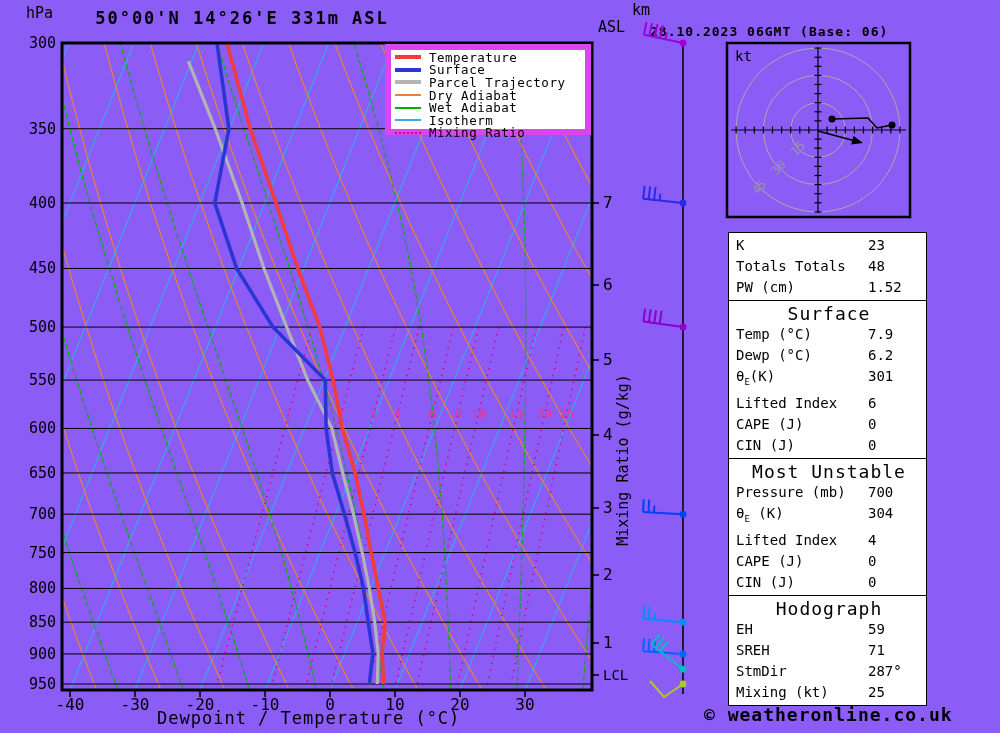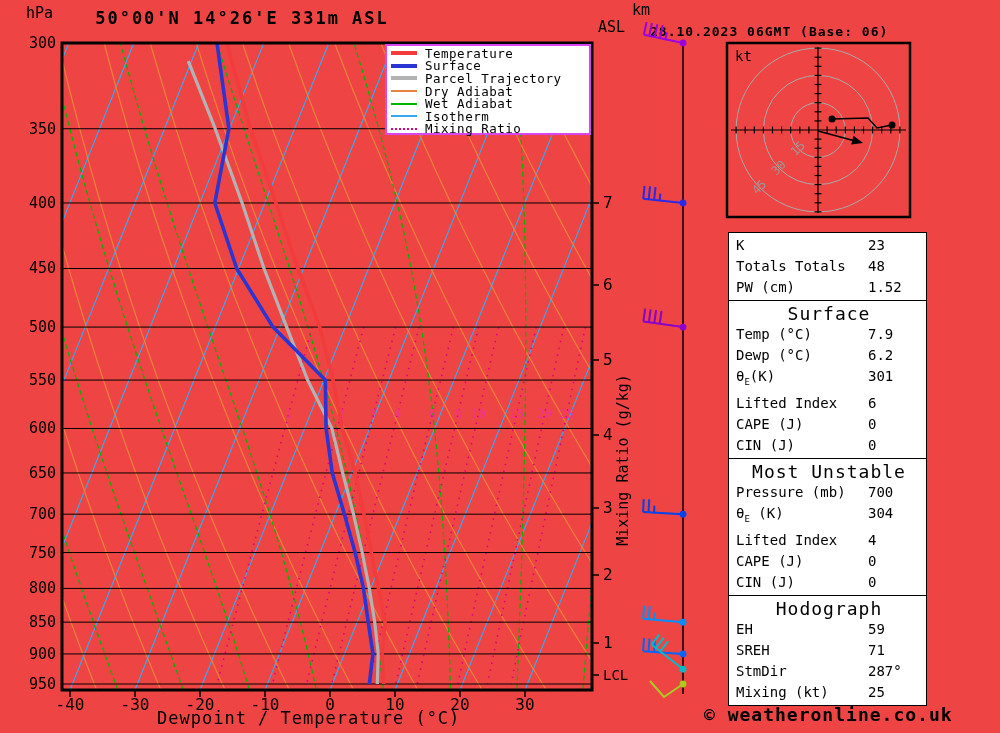--- a/index.html
+++ b/index.html
@@ -1,28 +1,28 @@
 <!DOCTYPE html>
 <html><head>
 <meta charset="utf-8">
 <style>
   html,body{margin:0;padding:0;background:#fff;}
-  .canvas{position:relative;width:1000px;height:733px;background:#ef4444;
+  .canvas{position:relative;width:1000px;height:733px;background:#8b5cf6;
     font-family:"DejaVu Sans Mono",monospace;color:#000;overflow:hidden;}
   .abs{position:absolute;}
   .hpa{left:26px;top:4px;font-size:15px;}
   .title{left:62px;top:8px;width:360px;text-align:center;font-size:17px;font-weight:bold;letter-spacing:2px;white-space:nowrap;}
   .kmasl{left:598px;top:2px;font-size:15px;line-height:17px;}
   .kmasl .km{padding-left:6px;margin-left:28px;}
   .date{left:650px;top:24px;width:345px;font-size:13px;font-weight:bold;letter-spacing:1px;white-space:nowrap;}
   .xlabel{left:157px;top:708px;width:340px;text-align:left;font-size:17px;letter-spacing:1px;white-space:nowrap;}
   .ylabel-right{left:512px;top:452px;width:220px;height:16px;text-align:center;font-size:15px;
     transform:rotate(-90deg);white-space:nowrap;}
   .copyright{left:704px;top:704px;font-size:18px;font-weight:bold;letter-spacing:1px;white-space:nowrap;}
-  .legend{left:385px;top:44px;width:206px;height:91px;border:2px solid #d946ef;background:#fff;
+  .legend{left:385px;top:44px;width:206px;height:91px;border:6px solid #d946ef;background:#fff;
     box-sizing:border-box;padding:1px 0 0 4px;z-index:5;}
   .legend-item{display:flex;align-items:center;height:12.6px;}
   .legend-swatch{width:26px;flex:0 0 26px;margin-right:8px;}
   .legend-label{font-size:12.5px;white-space:nowrap;letter-spacing:0.5px;}
   #tables{left:728px;top:233px;width:199px;}
   .tbox{border:1px solid #000;background:#fff;box-sizing:border-box;padding:2px 4px 2px 7px;margin-top:-1px;}
   .tbox-title{text-align:center;font-size:18px;line-height:21px;letter-spacing:1px;}
   .trow{position:relative;font-size:14px;line-height:21px;white-space:nowrap;}
   .tval{position:absolute;left:132px;top:0;}
   sub.th{font-size:9px;}

